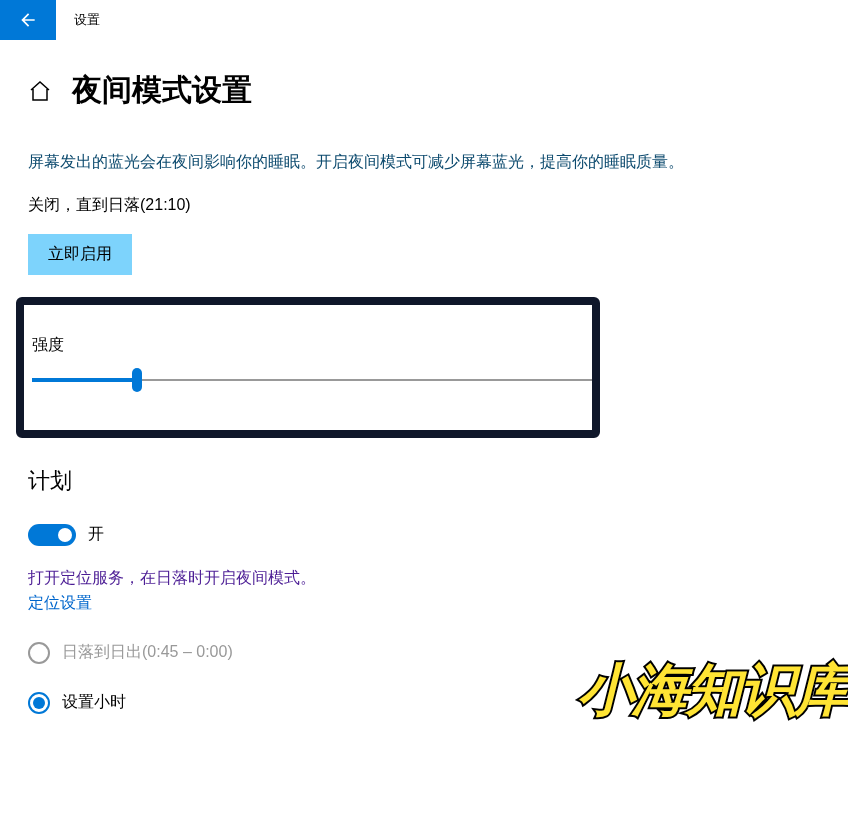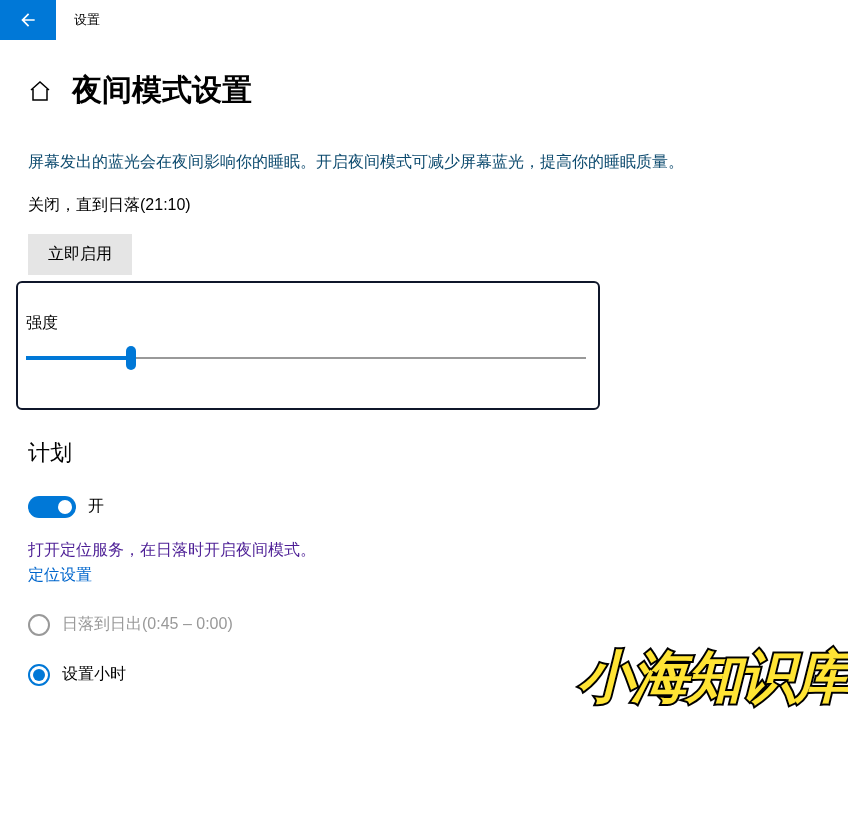--- a/index.html
+++ b/index.html
@@ -69,30 +69,30 @@
       color: #0c4a6e;
       line-height: 1.6;
       margin-bottom: 20px;
     }
     .status-text {
       font-size: 16px;
       color: #000000;
       margin-bottom: 18px;
     }
     .action-button {
-      background: #e5e5e5;
+      background: #7dd3fc;
       border: none;
       padding: 10px 20px;
       font-size: 16px;
       color: #000000;
       cursor: pointer;
-      margin-bottom: 6px;
+      margin-bottom: 22px;
     }
     .highlight-box {
-      border: 2px solid #0f172a;
+      border: 8px solid #0f172a;
       border-radius: 6px;
       padding: 30px 8px 40px 8px;
       margin-left: -12px;
       margin-right: 220px;
       margin-bottom: 28px;
     }
     .slider-label {
       font-size: 16px;
       color: #000000;
       margin-bottom: 14px;
@@ -215,21 +215,21 @@
     .radio-label.disabled {
       color: #999999;
     }
     .sub-label {
       font-size: 16px;
       color: #000000;
     }
     .watermark {
       position: absolute;
       right: 0px;
-      bottom: 113px;
+      bottom: 100px;
       font-size: 56px;
       font-weight: 900;
       color: #ffe434;
       -webkit-text-stroke: 4px #000000;
       text-stroke: 4px #000000;
       letter-spacing: -2px;
       pointer-events: none;
       font-style: italic;
       paint-order: stroke fill;
     }

